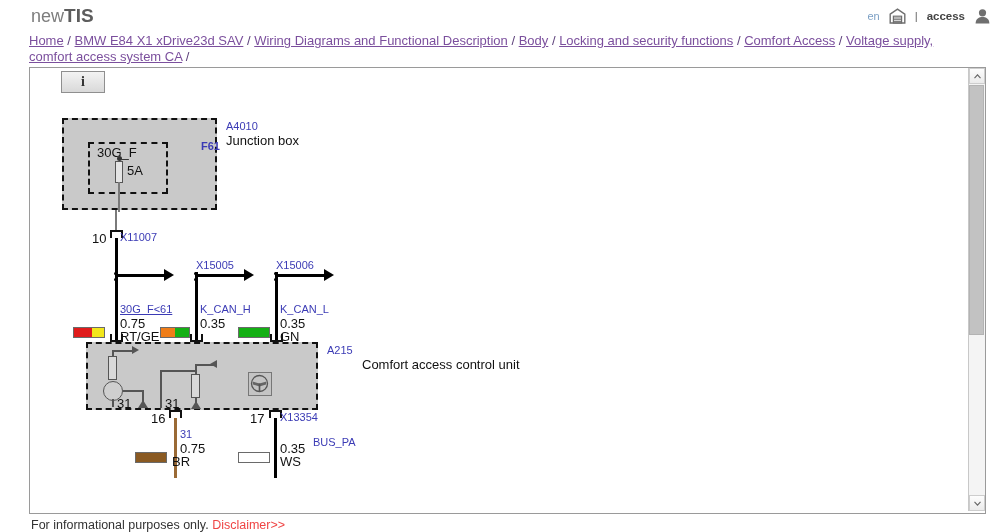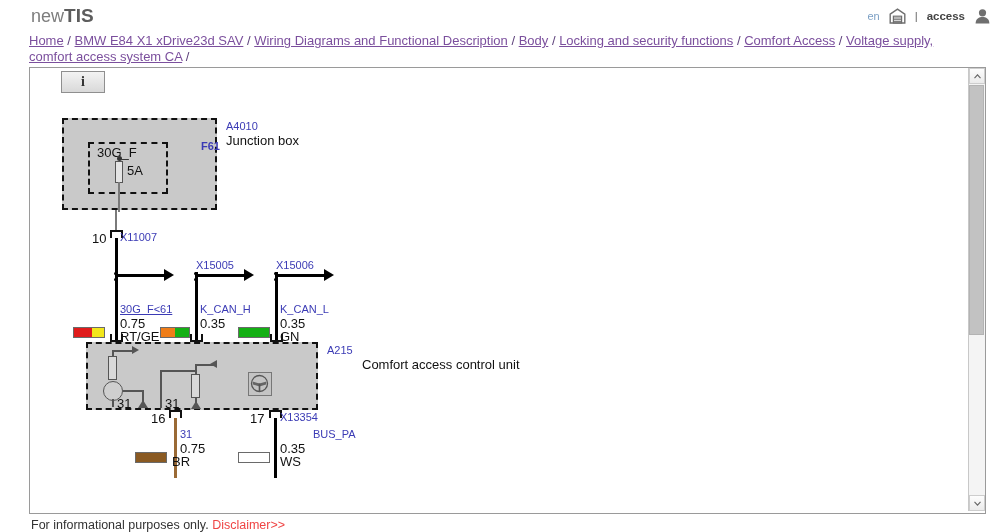--- a/index.html
+++ b/index.html
@@ -247,21 +247,21 @@
     <div class="lbl lbl-black" style="left:150px;top:373px;">0.75</div>
     <div class="lbl lbl-black" style="left:142px;top:386px;">BR</div>
     <div class="chip" style="left:105px;top:384px;width:32px;">
       <span style="width:100%;background:#8a5a22;"></span>
     </div>
 
     <div class="cup-d" style="left:239px;top:342px;"></div>
     <div class="lbl lbl-black" style="left:220px;top:343px;">17</div>
     <div class="lbl lbl-id" style="left:250px;top:343px;">X13354</div>
     <div class="vwire" style="left:244px;top:350px;height:60px;"></div>
-    <div class="lbl lbl-id" style="left:250px;top:360px;padding-left:33px;">BUS_PA</div>
+    <div class="lbl lbl-id" style="left:250px;top:368px;padding-left:33px;">BUS_PA</div>
     <div class="lbl lbl-black" style="left:250px;top:373px;">0.35</div>
     <div class="lbl lbl-black" style="left:250px;top:386px;">WS</div>
     <div class="chip" style="left:208px;top:384px;width:32px;">
       <span style="width:100%;background:#ffffff;"></span>
     </div>
 
   </div>
 
   <div id="scrollbar">
     <div class="sb-btn" id="sb-up">

